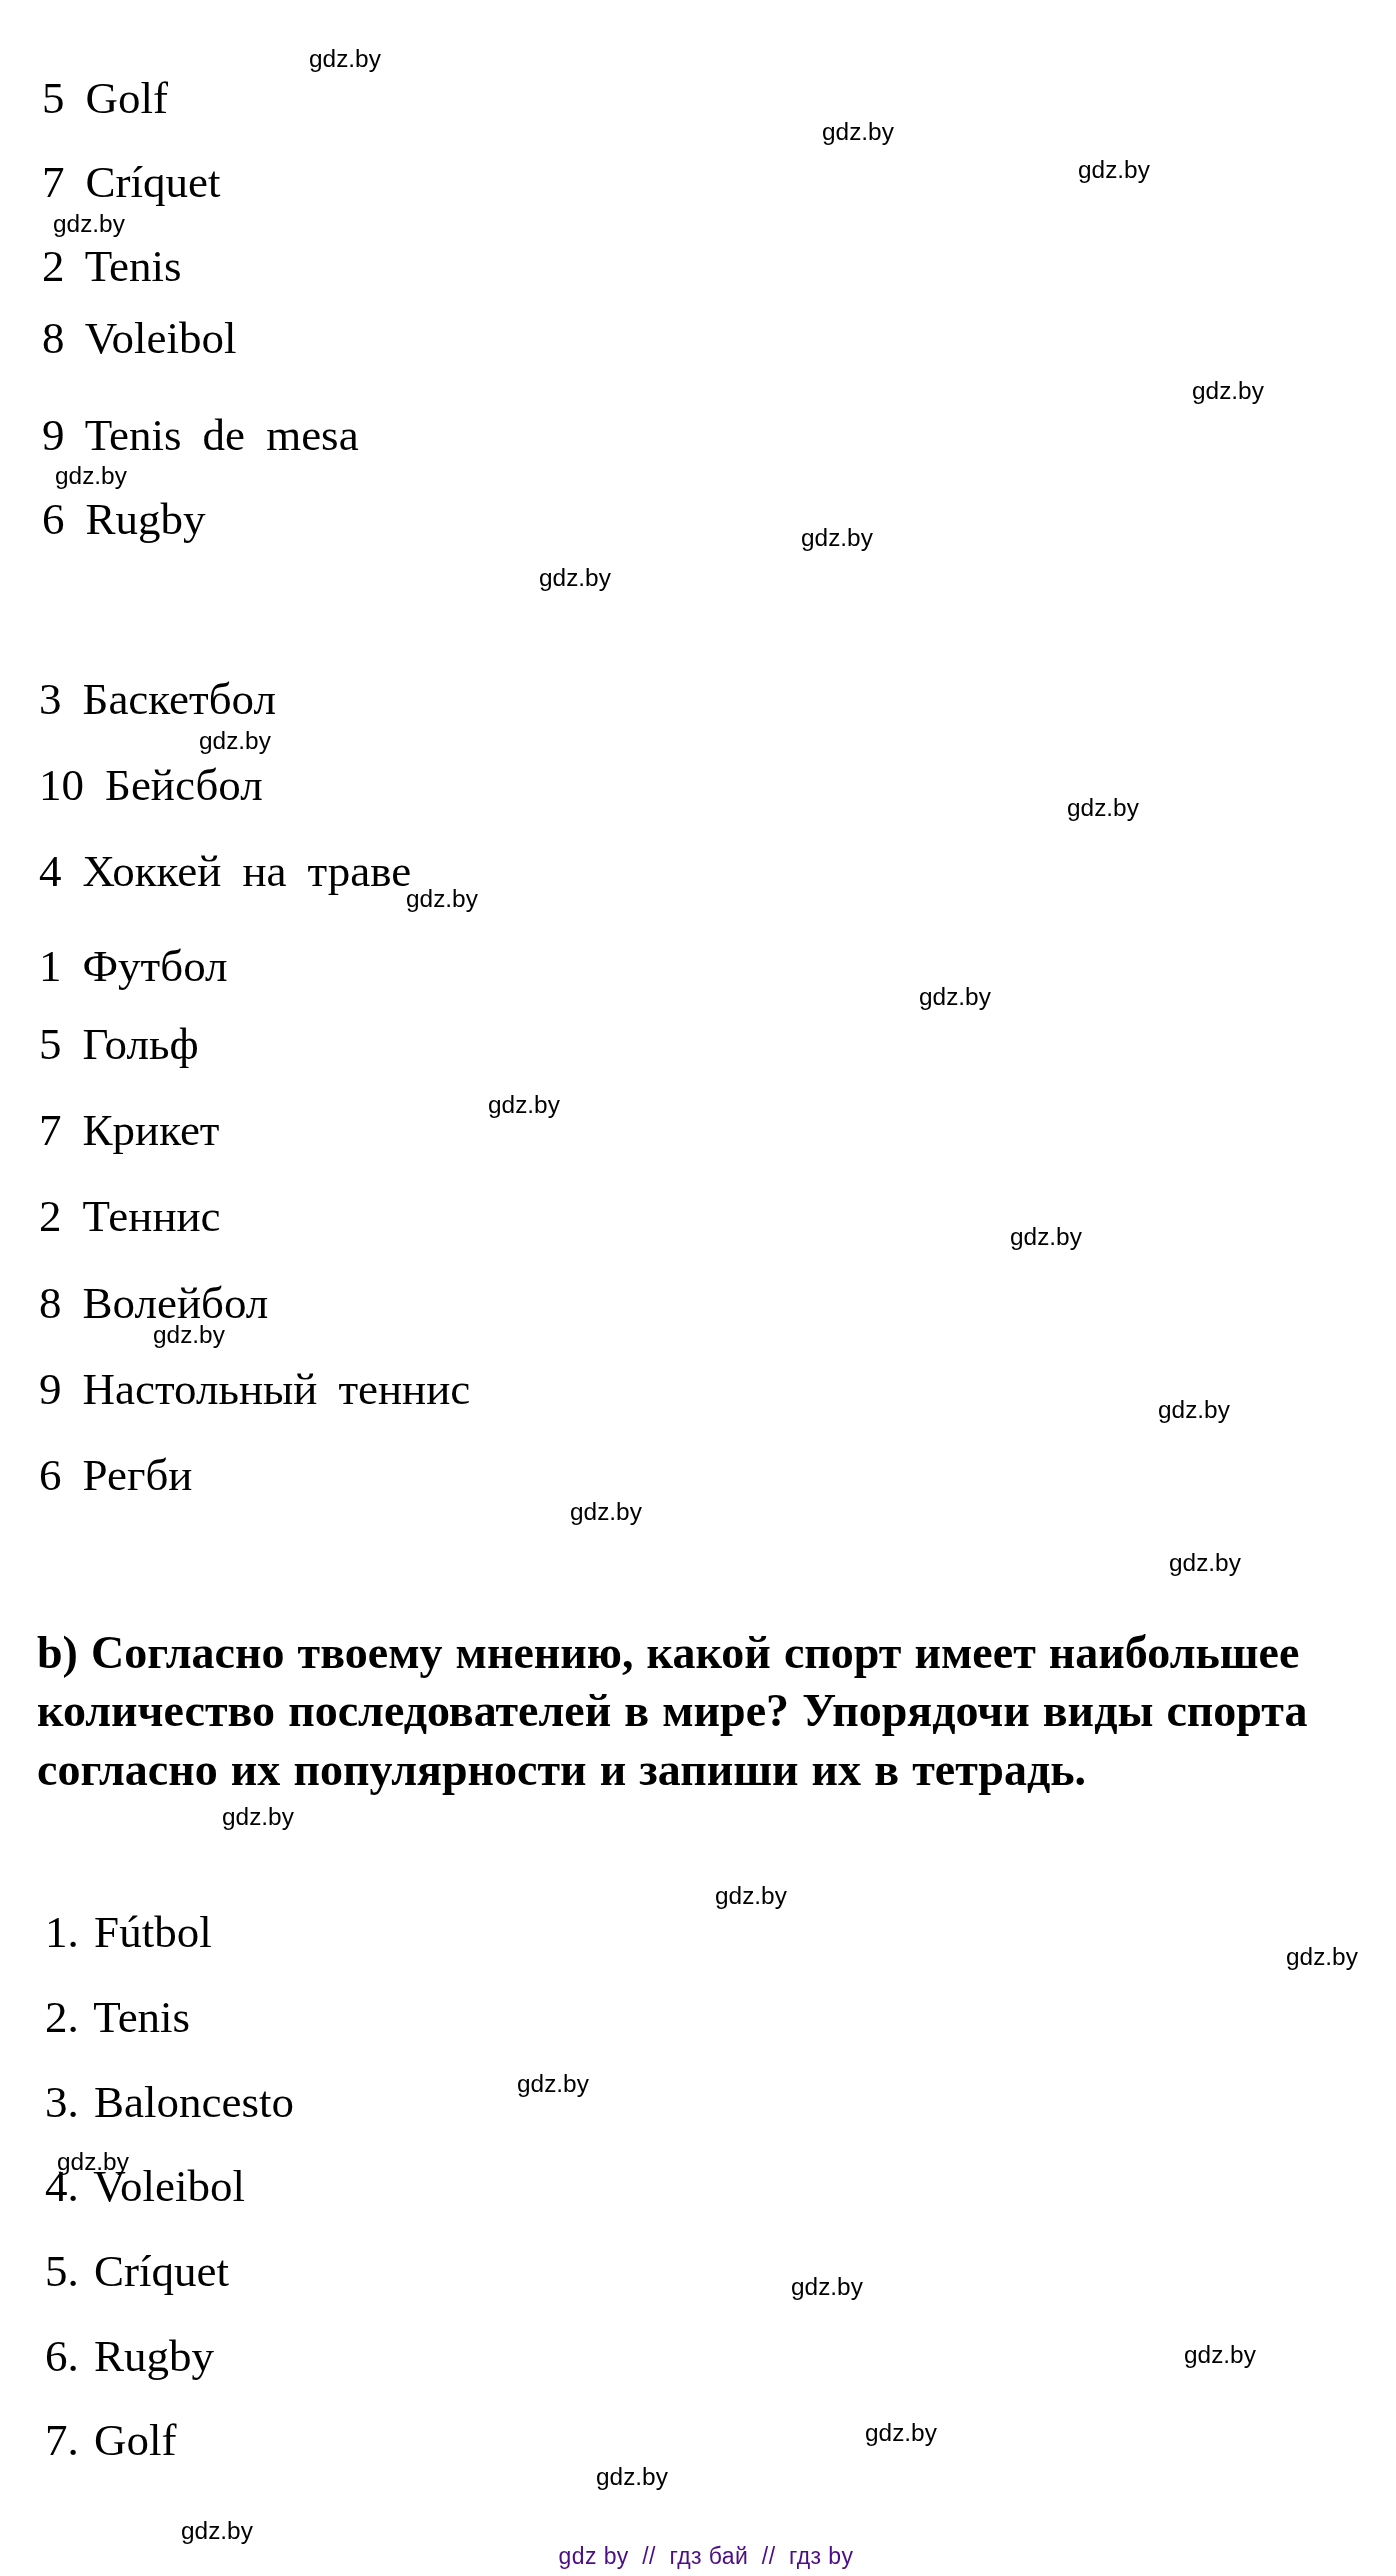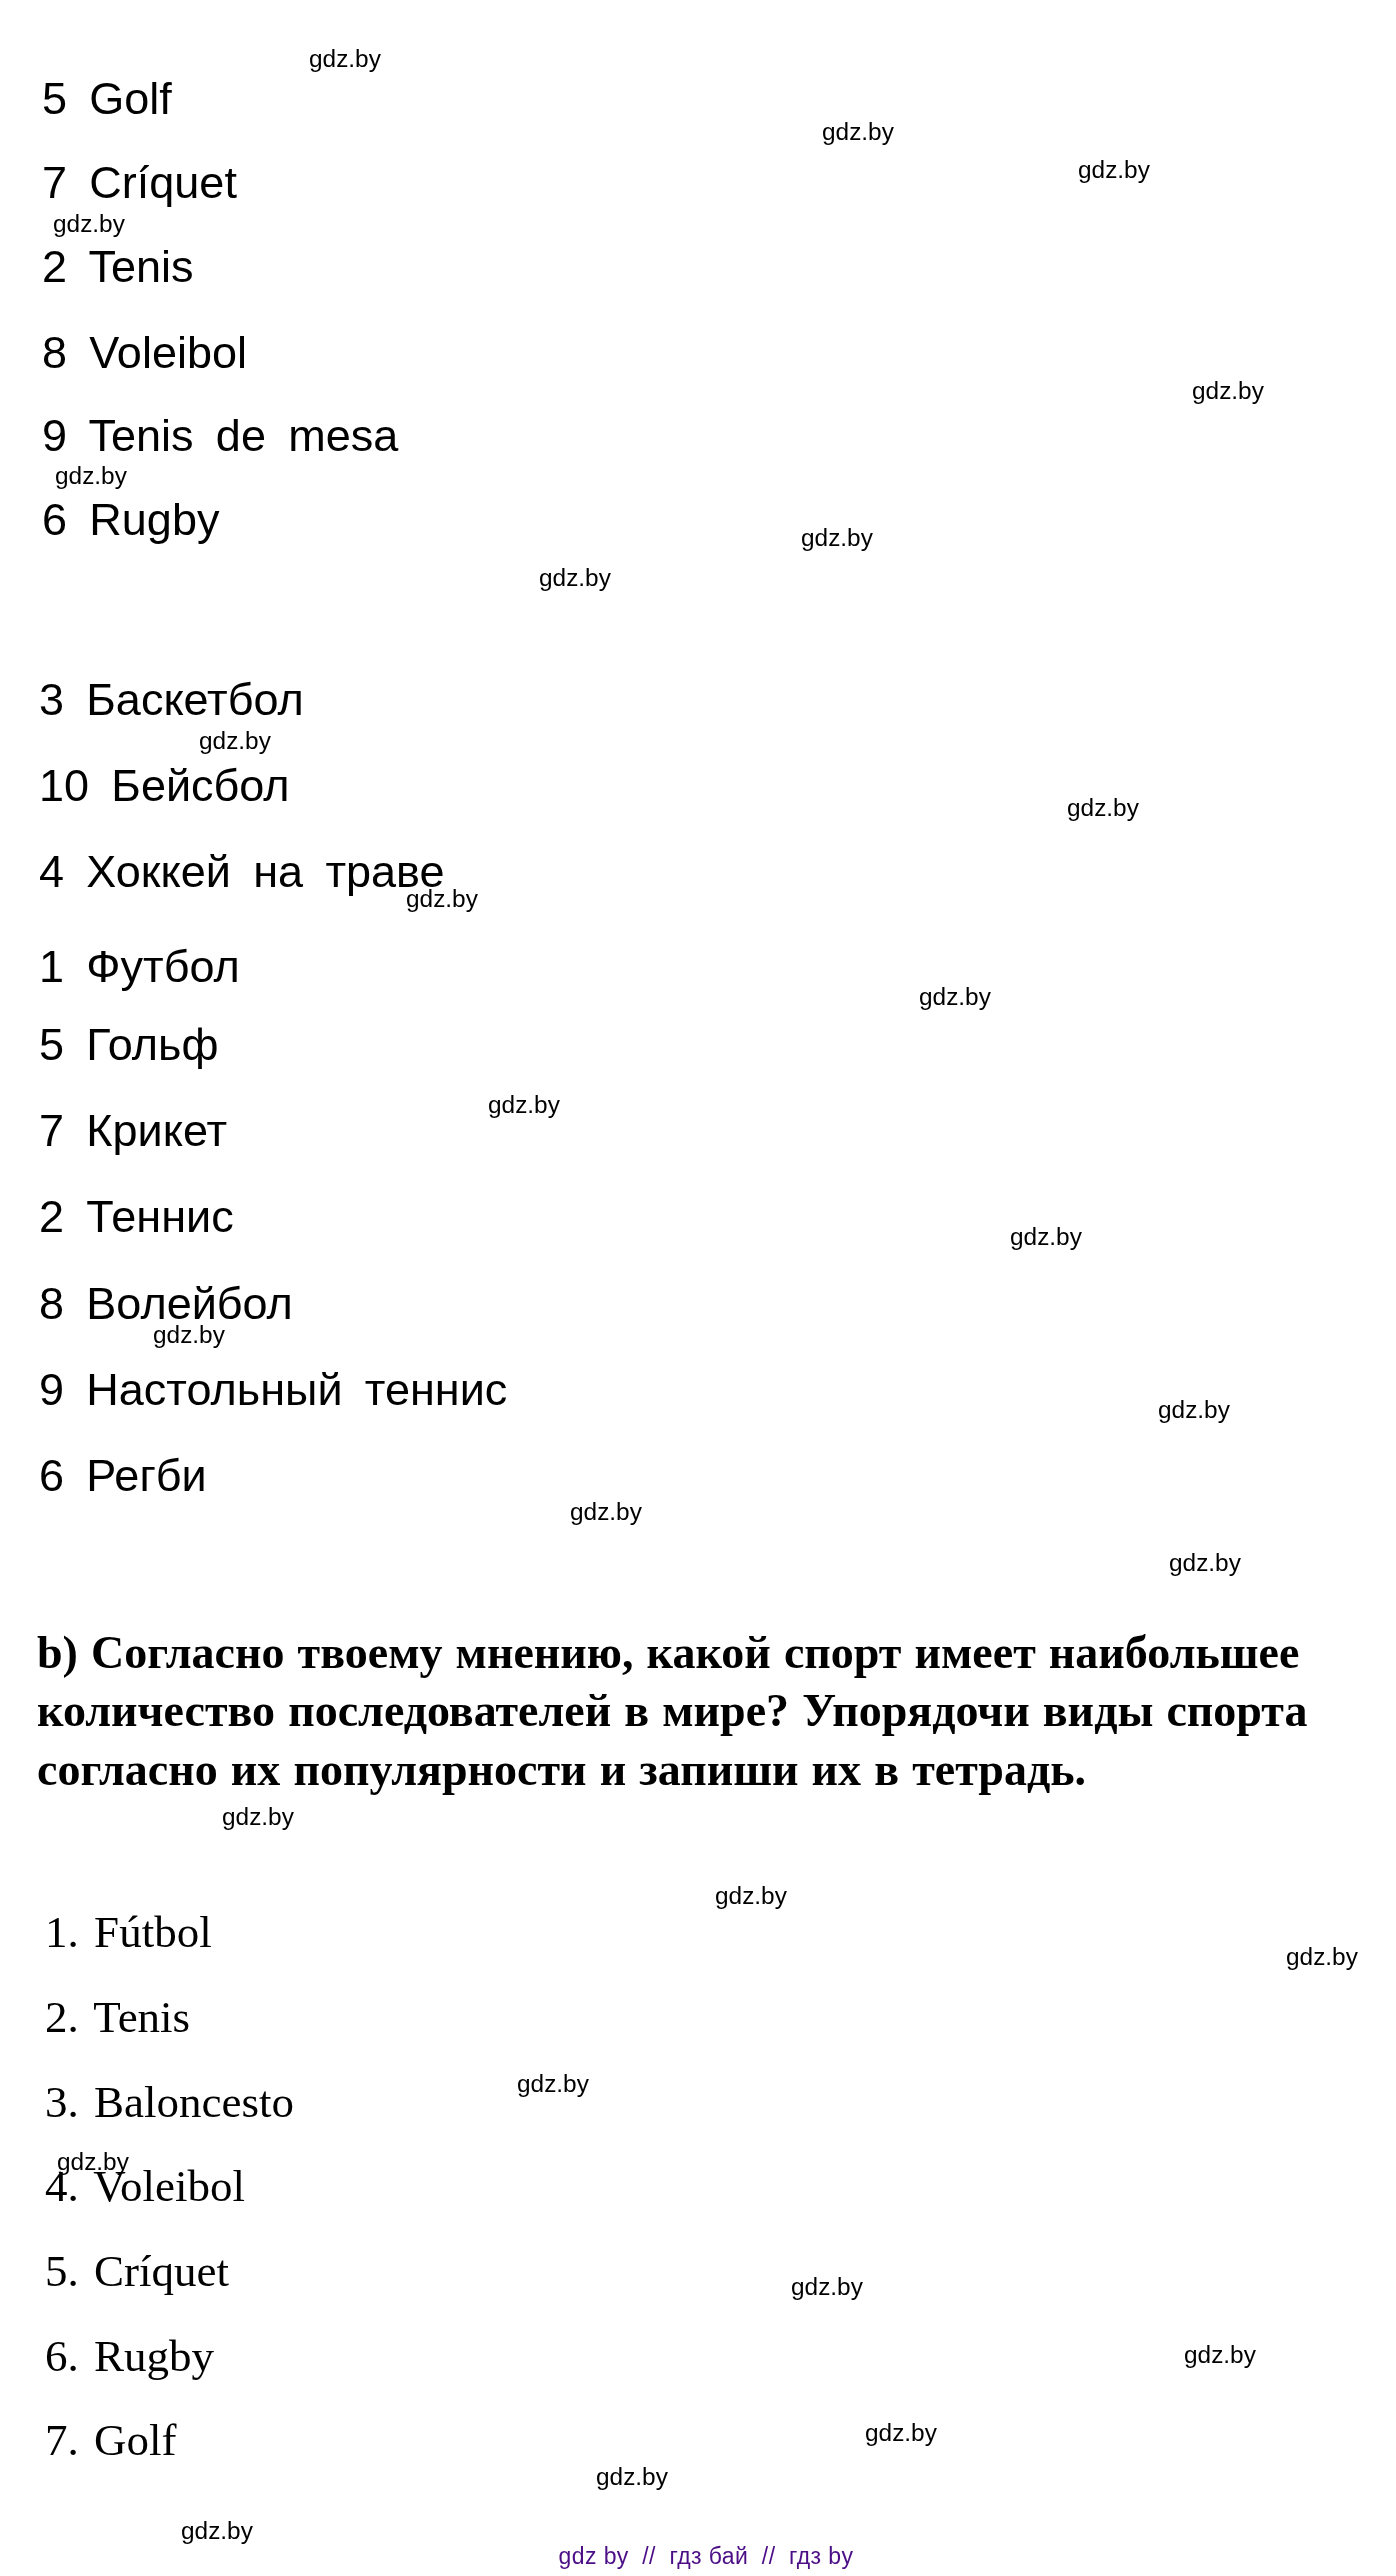--- a/index.html
+++ b/index.html
@@ -16,21 +16,21 @@
     top:4.9px;left:0;width:100%;
     text-align:center;
     font-family:"Liberation Sans", sans-serif;
     font-size:24.4px;
     line-height:1.2;
     color:#2fc42f;
     white-space:pre;
   }
   .line-a{
     position:absolute;
-    font-family:Liberation Sans, sans-serif;
+    font-family:Liberation Serif, serif;
     font-size:45px;
     line-height:1;
     color:#000;
     white-space:pre;
     word-spacing:9.8px;
   }
   .line-b{
     position:absolute;
     font-family:"Liberation Serif", serif;
     font-size:45px;
@@ -71,21 +71,21 @@
   }
 </style>
 </head>
 <body>
 
 <div class="page">
   <div id="answers-es">
       <div class="line-a" style="top: 76px; left: 42px;">5 Golf</div>
       <div class="line-a" style="top: 160px; left: 42px;">7 Críquet</div>
       <div class="line-a" style="top: 244px; left: 42px;">2 Tenis</div>
-      <div class="line-a" style="top: 330px; left: 42px;">8 Voleibol</div>
+      <div class="line-a" style="top: 316px; left: 42px;">8 Voleibol</div>
       <div class="line-a" style="top: 413px; left: 42px;">9 Tenis de mesa</div>
       <div class="line-a" style="top: 497px; left: 42px;">6 Rugby</div>
     </div>
   <div id="answers-ru">
       <div class="line-a" style="top: 677px; left: 39px;">3 Баскетбол</div>
       <div class="line-a" style="top: 763px; left: 39px;">10 Бейсбол</div>
       <div class="line-a" style="top: 849px; left: 39px;">4 Хоккей на траве</div>
       <div class="line-a" style="top: 936px; left: 39px; margin-top: 8px;">1 Футбол</div>
       <div class="line-a" style="top: 1022px; left: 39px;">5 Гольф</div>
       <div class="line-a" style="top: 1108px; left: 39px;">7 Крикет</div>

